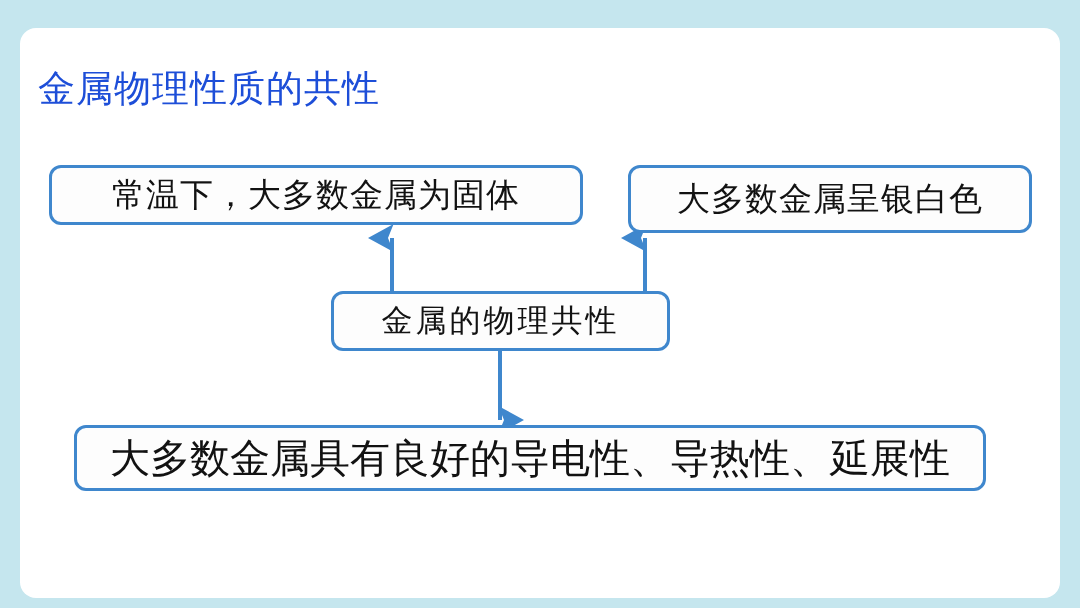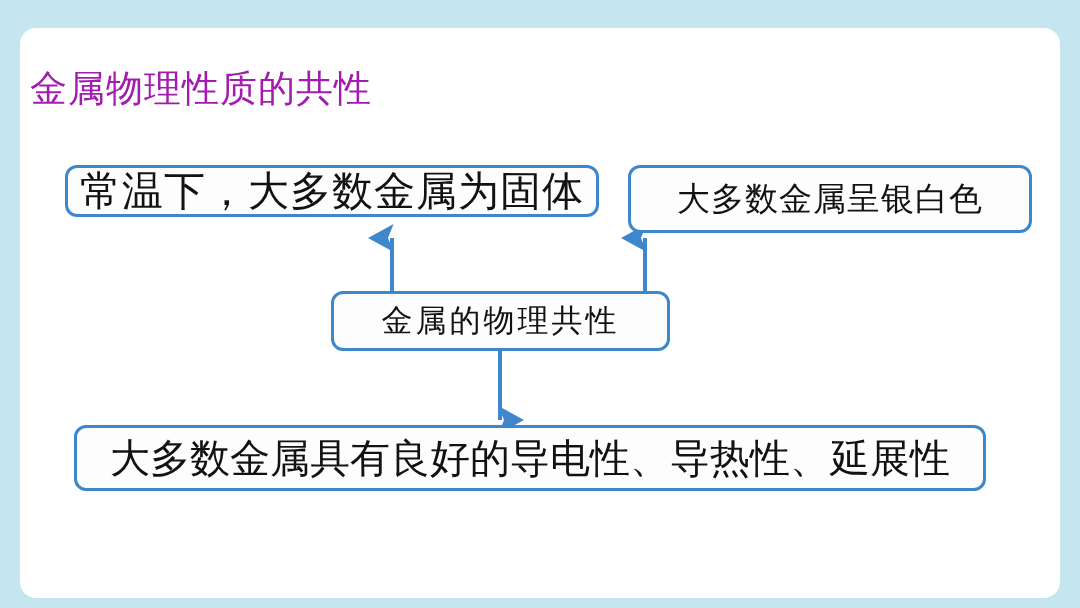--- a/index.html
+++ b/index.html
@@ -19,25 +19,25 @@
     position: absolute;
     left: 20px;
     top: 28px;
     width: 1040px;
     height: 570px;
     background: #ffffff;
     border-radius: 16px;
   }
   #slide-title {
     position: absolute;
-    left: 30px;
+    left: 38px;
     top: 66px;
     font-size: 37px;
     line-height: 46px;
-    color: #a21caf;
+    color: #1d4ed8;
     letter-spacing: 1px;
     white-space: nowrap;
     font-family: Liberation Serif, serif;
     font-weight: 500;
   }
   .node {
     position: absolute;
     box-sizing: border-box;
     border: 3px solid #3f87cd;
     border-radius: 12px;
@@ -46,24 +46,23 @@
     align-items: center;
     justify-content: center;
     color: #121212;
     white-space: nowrap;
     font-family: "Liberation Serif", "DejaVu Serif", serif;
   }
   #node-solid {
     left: 49px;
     top: 165px;
     width: 534px;
-    height: 52px;
-    font-size: 41px;
+    height: 60px;
+    font-size: 33px;
     letter-spacing: 1px;
-    margin-left: 16px;
   }
   #node-silver {
     left: 628px;
     top: 165px;
     width: 404px;
     height: 68px;
     font-size: 33px;
     letter-spacing: 1px;
   }
   #node-center {

